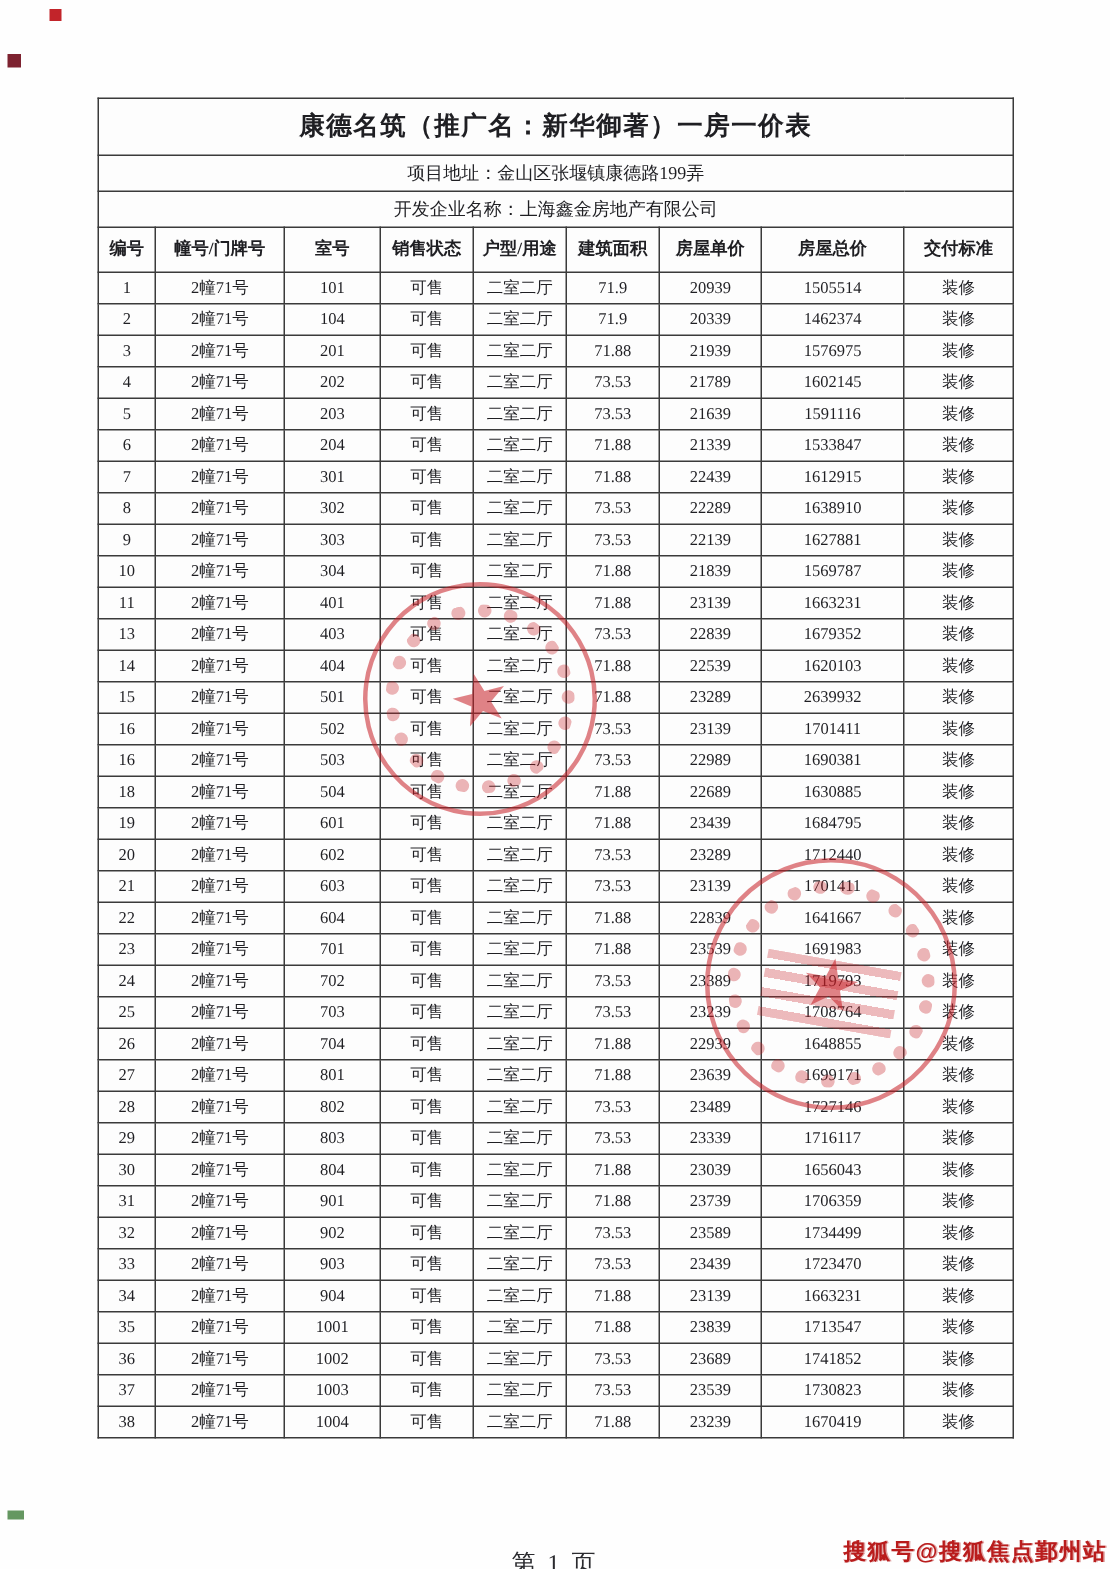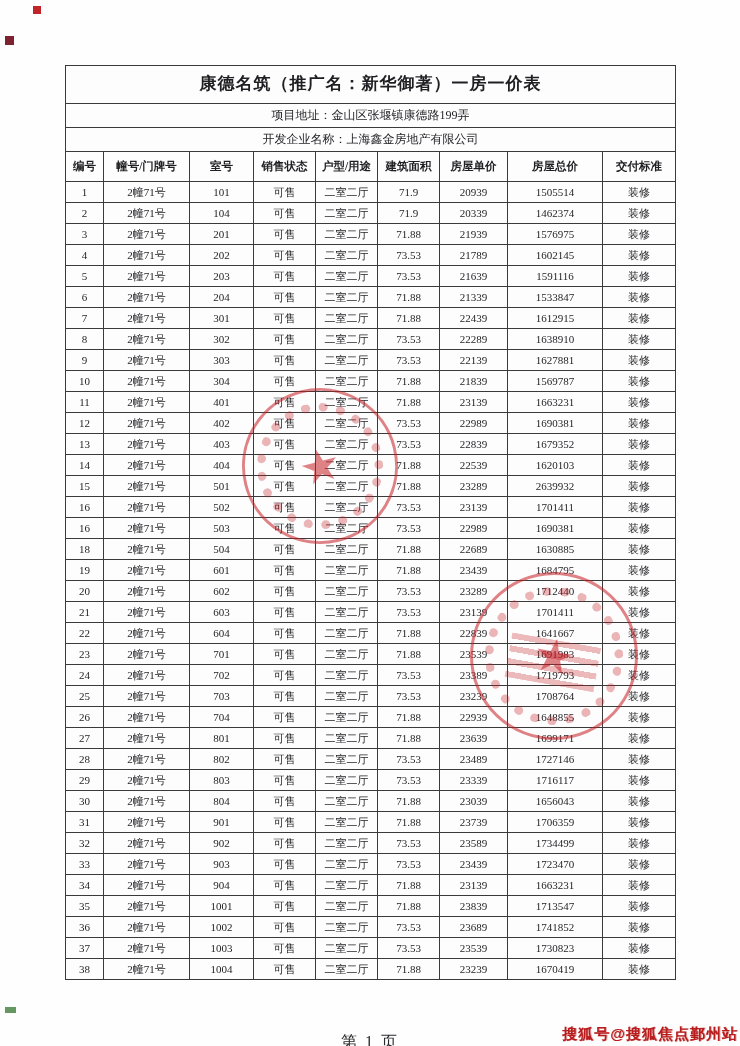--- a/index.html
+++ b/index.html
@@ -229,31 +229,20 @@
           <td>2幢71号</td>
           <td>401</td>
           <td>可售</td>
           <td>二室二厅</td>
           <td>71.88</td>
           <td>23139</td>
           <td>1663231</td>
           <td>装修</td>
         </tr>
         <tr>
-          <td>12</td>
-          <td>2幢71号</td>
-          <td>402</td>
-          <td>可售</td>
-          <td>二室二厅</td>
-          <td>73.53</td>
-          <td>22989</td>
-          <td>1690381</td>
-          <td>装修</td>
-        </tr>
-        <tr>
           <td>13</td>
           <td>2幢71号</td>
           <td>403</td>
           <td>可售</td>
           <td>二室二厅</td>
           <td>73.53</td>
           <td>22839</td>
           <td>1679352</td>
           <td>装修</td>
         </tr>

